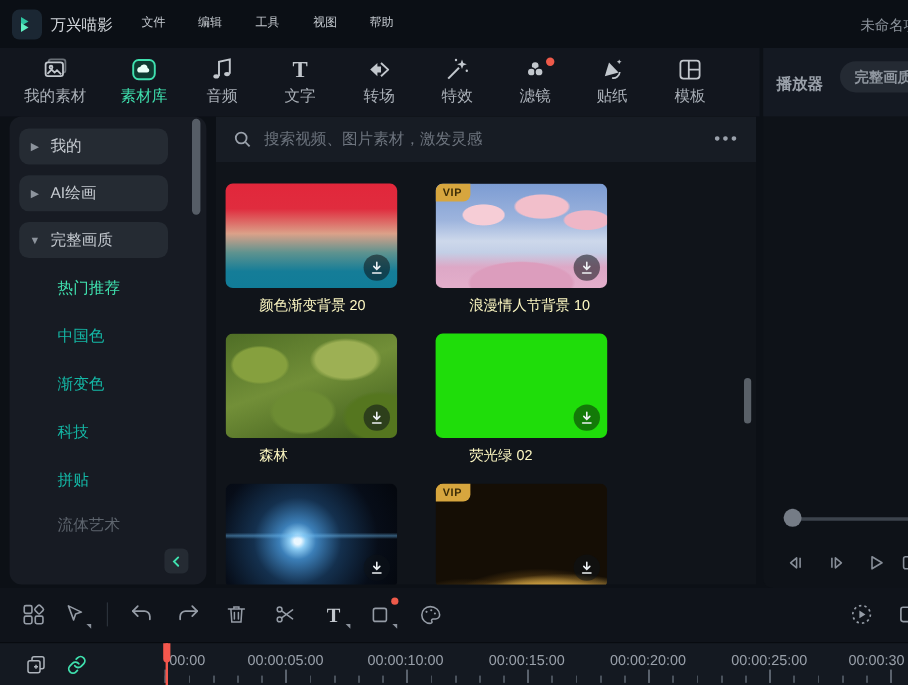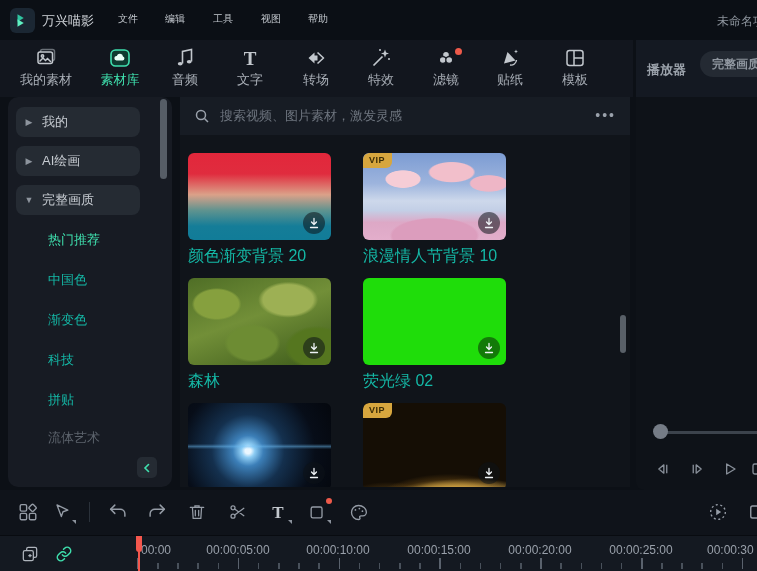--- a/index.html
+++ b/index.html
@@ -41,21 +41,21 @@
 
   
   .content{position:absolute;left:180px;top:97px;width:450px;height:390px;background:#10141a;overflow:hidden;}
   .searchbar{position:absolute;left:0;top:0;width:450px;height:38px;background:#171c24;display:flex;align-items:center;}
   .search-ph{font-size:13px;color:#6d747e;margin-left:10px;}
   .search-more{position:absolute;right:14px;top:10px;font-size:14px;letter-spacing:2px;color:#9aa1ab;}
   .card{position:absolute;width:157px;}
   .r1{top:56px}.r2{top:181px}.r3{top:306px}
   .cA{left:8px}.cB{left:183px}
   .thumb{position:relative;width:143px;height:87px;border-radius:6px;overflow:hidden;}
-  .card-label{margin-top:6px;font-size:16px;color:#14b8a6;}
+  .card-label{margin-top:6px;font-size:12px;color:#fef9c3;margin-left:28px;}
   .vip{position:absolute;left:0;top:0;padding:2px 7px 3px 6px;font-size:9px;font-weight:bold;color:#3c2d07;
        background:#d7a63e;border-radius:6px 0 6px 0;letter-spacing:.5px;}
   .dl{position:absolute;right:6px;bottom:6px;width:22px;height:22px;border-radius:50%;
       background:rgba(12,18,24,.55);display:flex;align-items:center;justify-content:center;}
   .content-scrollbar{position:absolute;left:440px;top:218px;width:6px;height:38px;border-radius:3px;background:#596068;}
 
   
   .bg-gradient{background:linear-gradient(180deg,#e2273b 0%,#e02c3e 24%,#dba189 48%,#5f938f 66%,#157d98 84%,#117c98 100%);}
   .bg-romantic{background:
       radial-gradient(28px 14px at 28% 30%,#f6cdd6 0 60%,transparent 65%),

